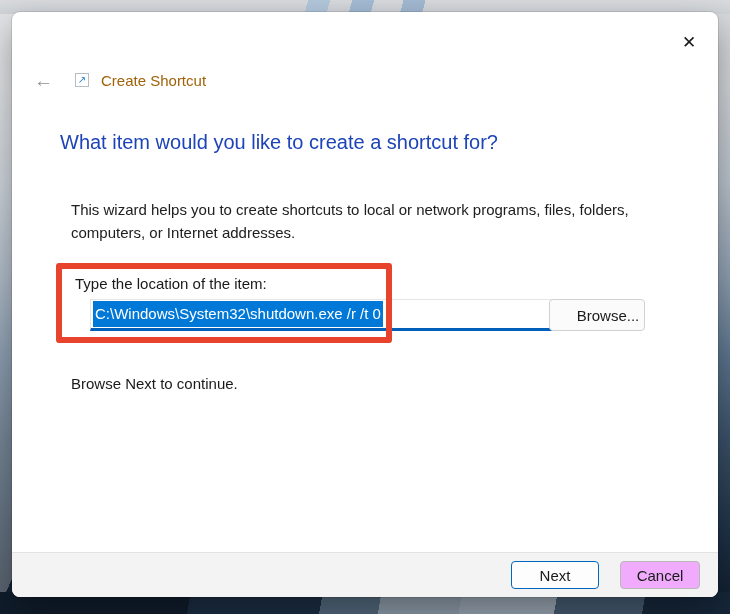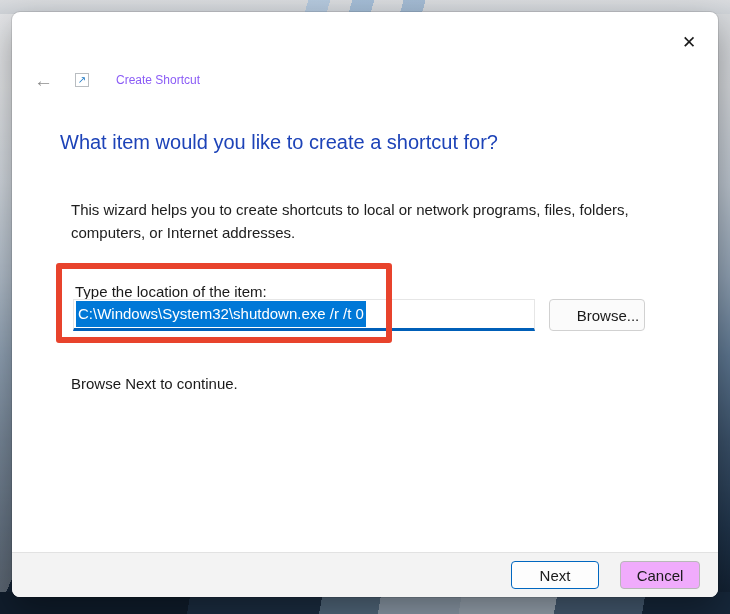--- a/index.html
+++ b/index.html
@@ -43,32 +43,32 @@
     background:none; border:none; cursor:pointer;
     font-size:19px; line-height:1; color:#8c8c8c; padding:0;
     font-family:"Liberation Sans", sans-serif;
   }
   .shortcut-glyph {
     margin-left:22px;
     width:14px; height:14px; border:1px solid #b9bdc1; background:#fff;
     display:flex; align-items:center; justify-content:center;
     font-size:10px; line-height:1; color:#1c77c3;
   }
-  .window-title { margin-left:27px; font-size:12px; color:#8b5cf6; }
+  .window-title { margin-left:12px; font-size:15px; color:#a16207; }
   .page-title {
     position:absolute; left:48px; top:119px;
     font-size:20px; font-weight:400; color:#1d43b8;
   }
   .description {
     position:absolute; left:59px; top:186px; width:578px;
     font-size:15px; line-height:23px; color:#202020;
   }
-  .location-label { position:absolute; left:63px; top:263px; font-size:15px; color:#1a1a1a;margin-top:8px; }
+  .location-label { position:absolute; left:63px; top:263px; font-size:15px; color:#1a1a1a; }
   .location-input {
-    position:absolute; left:61px; top:287px; width:462px; height:32px;
+    position:absolute; left:78px; top:287px; width:462px; height:32px;
     background:#fff;
     border:1px solid #e6e6e6; border-bottom:3px solid #005fb8;
     display:flex; align-items:center; padding:0 2px; cursor:text; overflow:hidden;
   }
   .selected-text {
     background:#0078d7; color:#ffffff;
     font-size:15px; line-height:24px; padding:1px 2px; white-space:pre;
   }
   .browse-btn {
     position:absolute; left:537px; top:287px; width:96px; height:32px;

